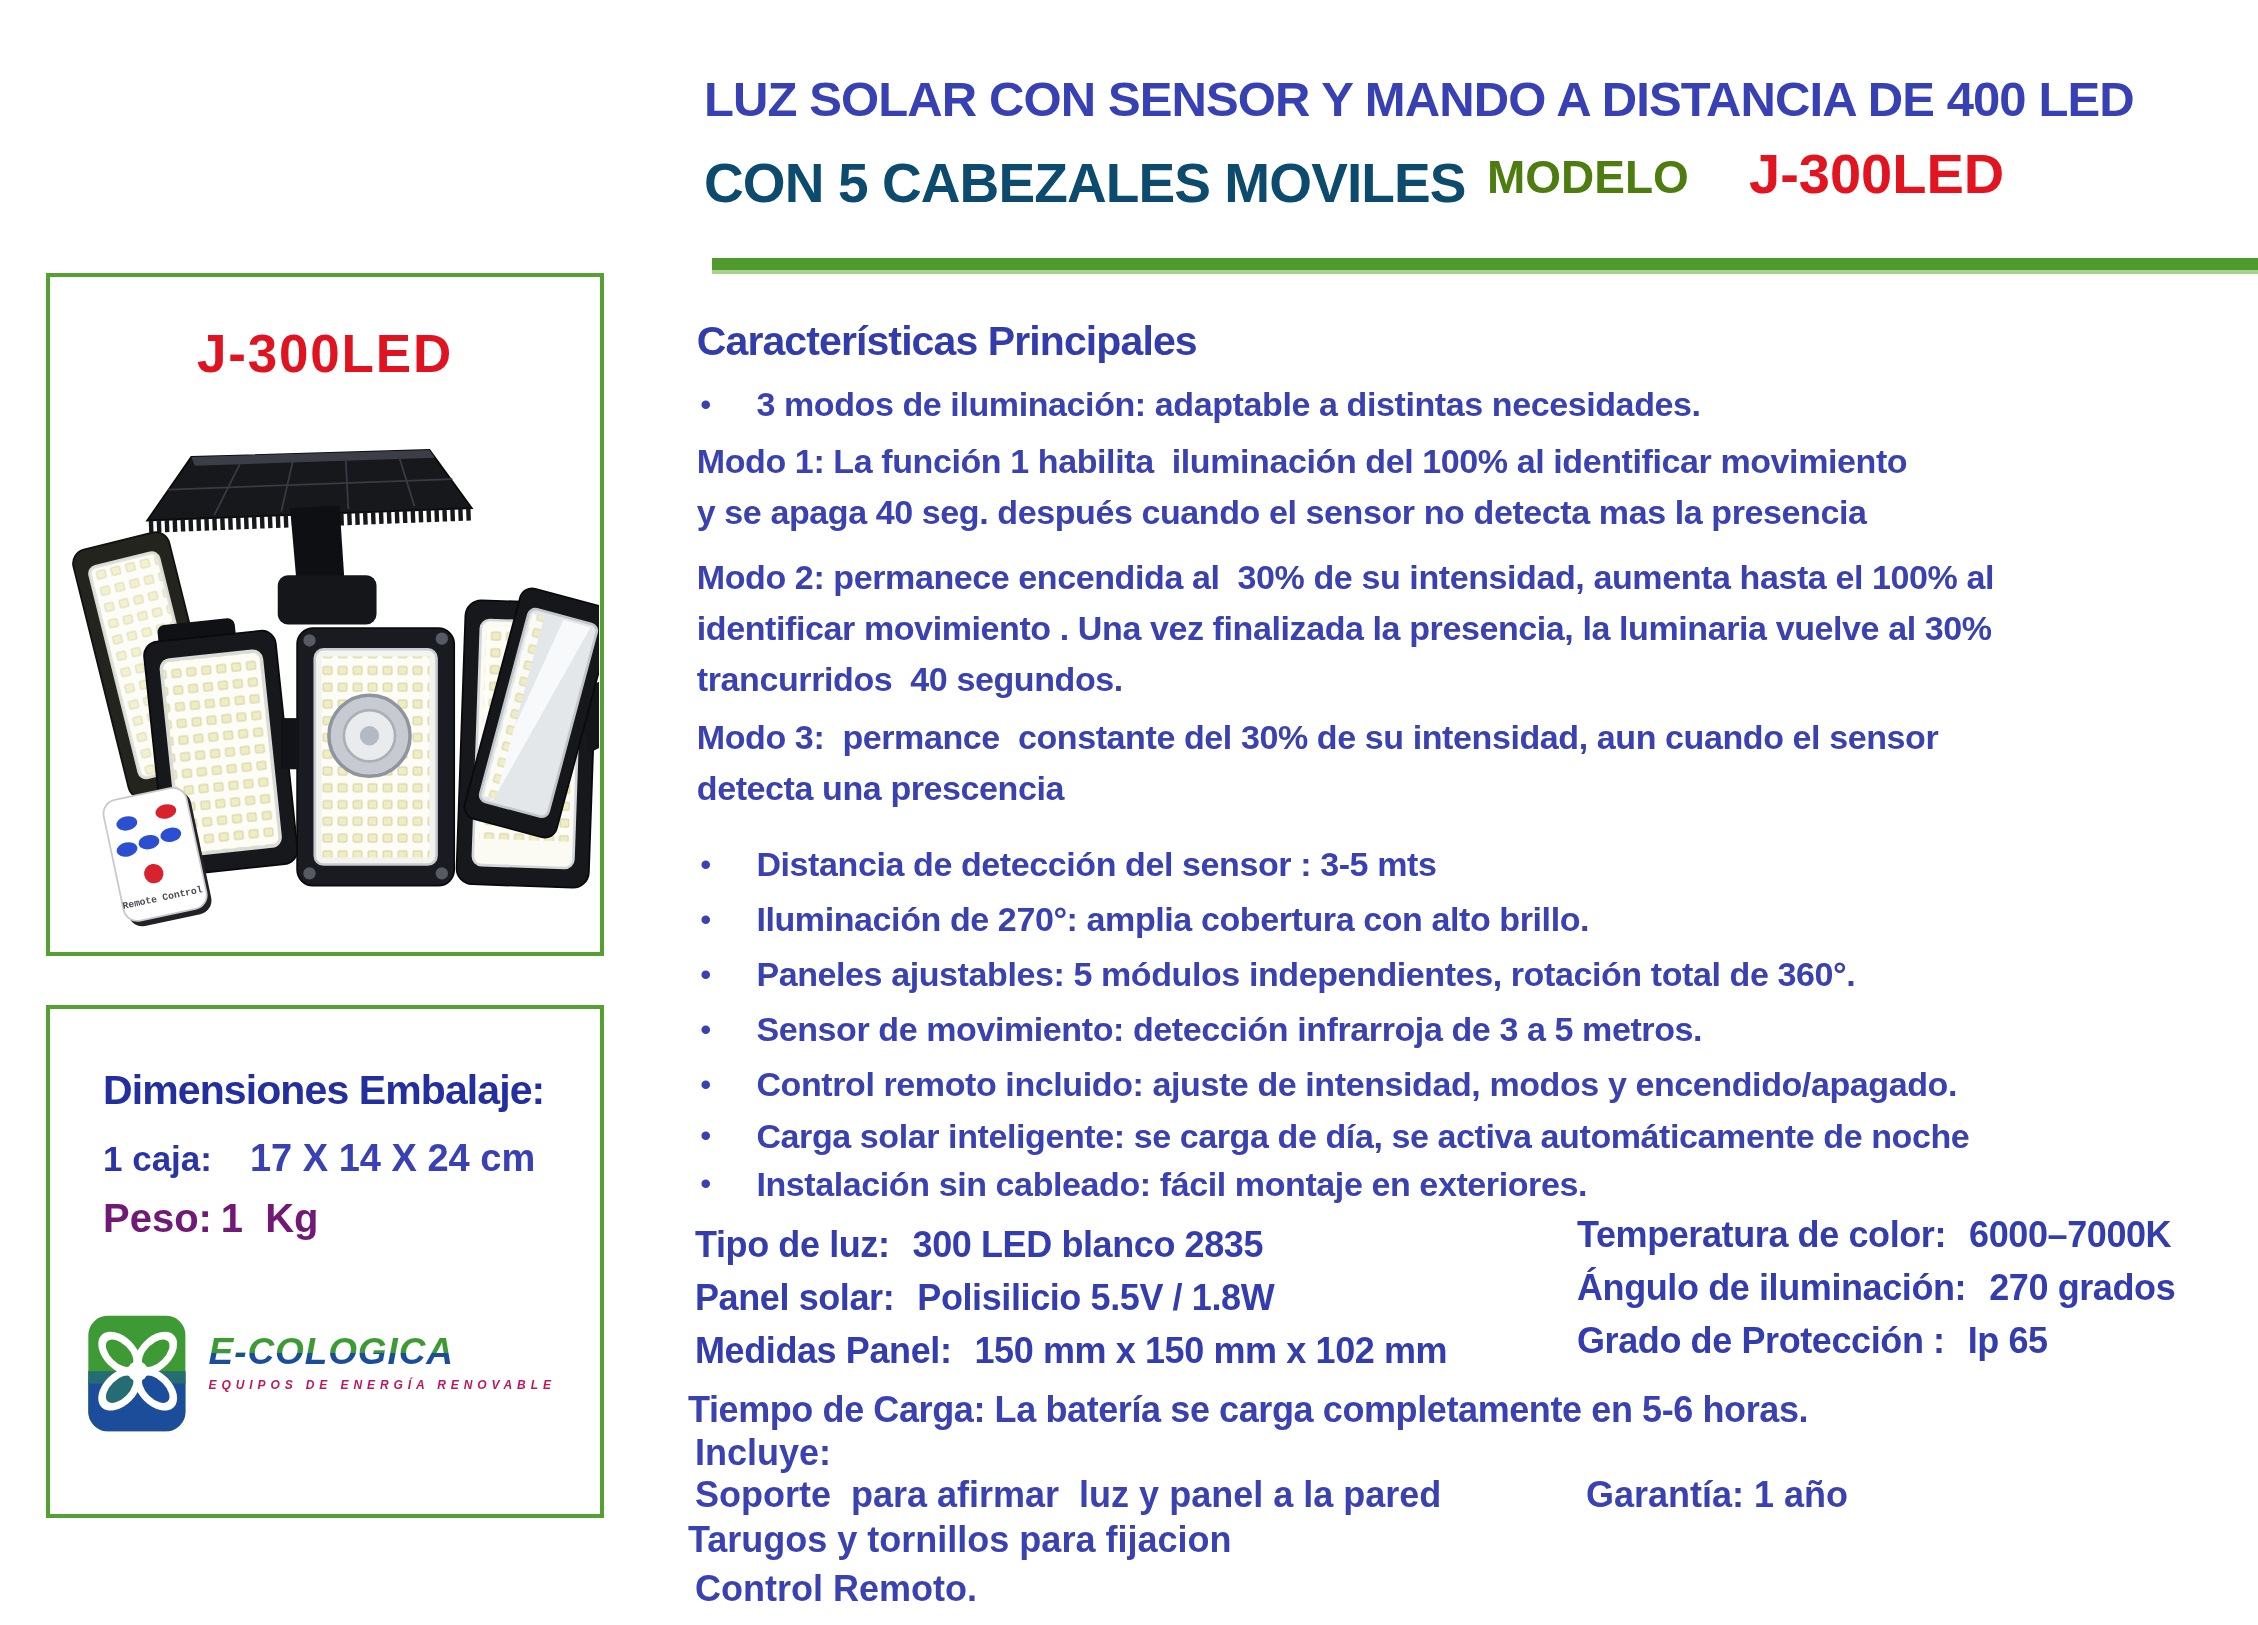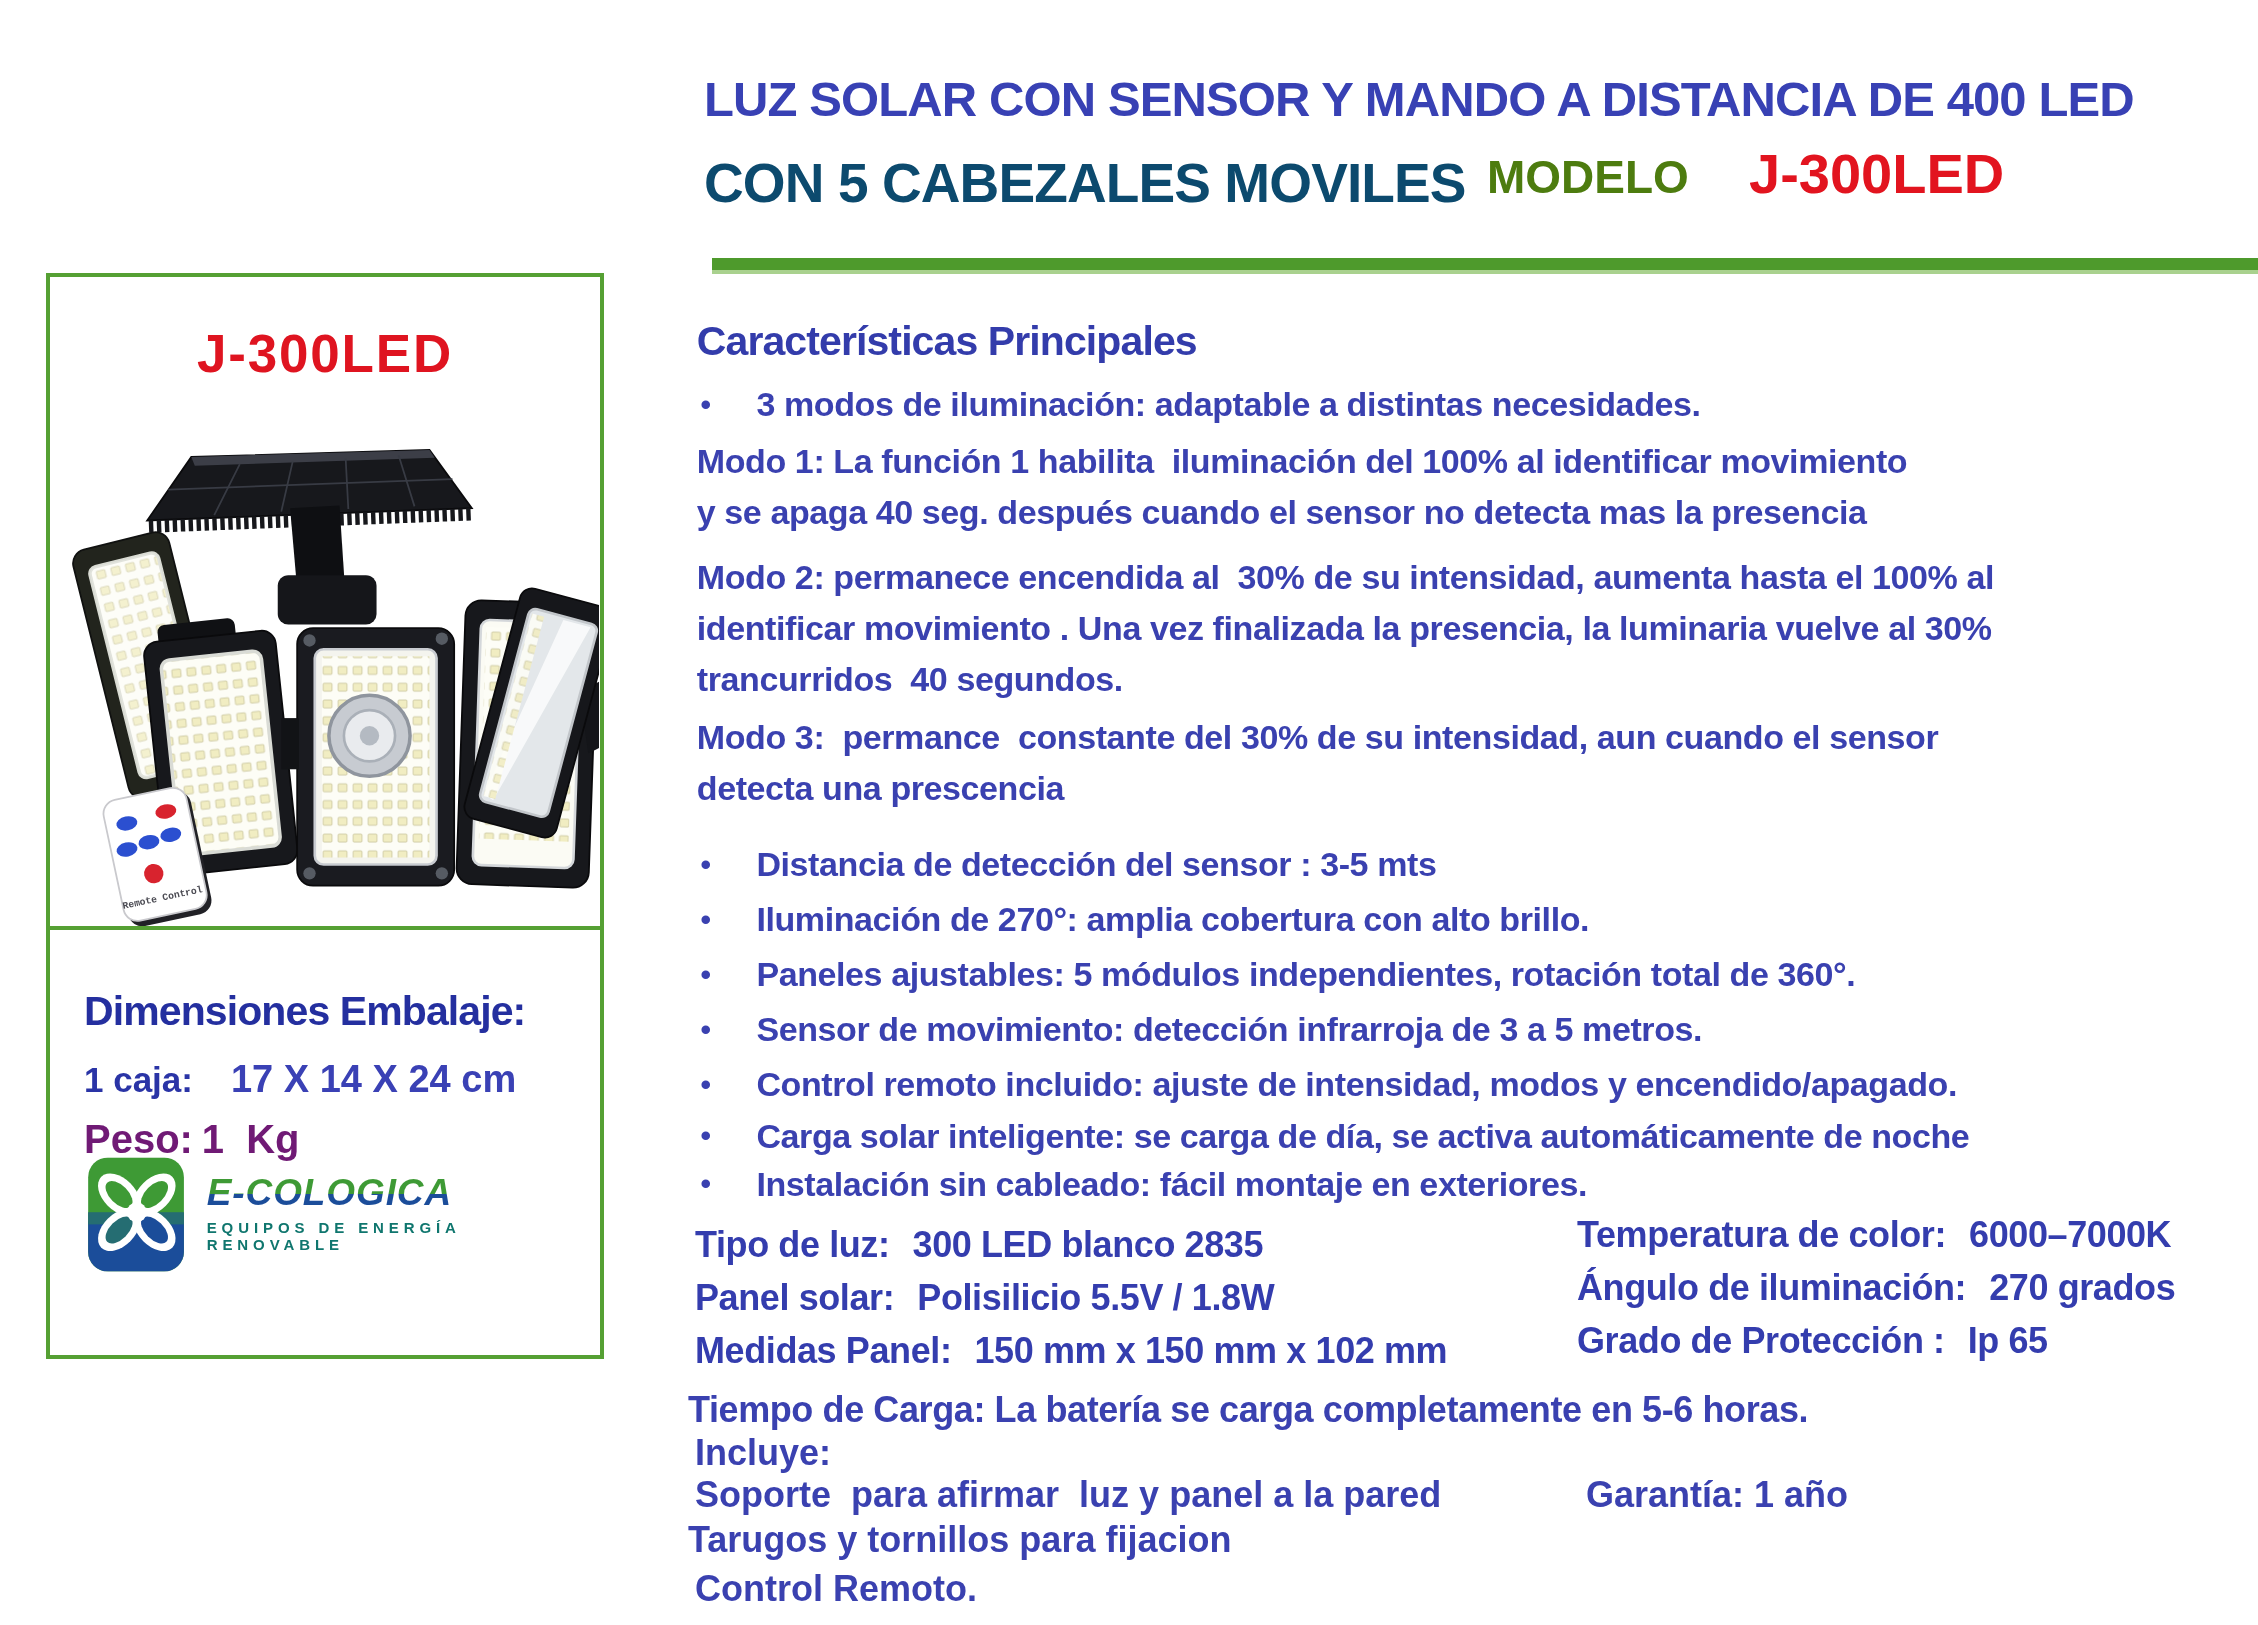--- a/index.html
+++ b/index.html
@@ -11,35 +11,35 @@
   .title1{position:absolute;left:704px;top:71px;font-size:49px;letter-spacing:-0.9px;color:#3841b4;}
   .title-row2{position:absolute;left:704px;top:146px;width:1554px;height:71px;}
   .title2{position:absolute;left:0;top:5.3px;font-size:55px;letter-spacing:-0.9px;color:#0c4a6e;}
   .modelo{position:absolute;left:783px;top:3.5px;font-size:46px;letter-spacing:0;color:#4d7c0f;}
   .model-red{position:absolute;left:1045px;top:-5.3px;font-size:56px;letter-spacing:0;color:#e2141f;}
   .green-rule{position:absolute;left:712px;top:258px;width:1547px;height:12.4px;background:#4e9a2c;border-bottom:4.4px solid #a9d18e;}
 
   
   .box{position:absolute;left:46px;width:558px;background:#fff;border:4.4px solid #55a033;box-sizing:border-box;}
   .box1{top:273px;height:683px;}
-  .box2{top:926px;height:433px;}
+  .box2{top:1005px;height:513px;padding-left:19px;}
   .box1-model{margin-top:46px;text-align:center;font-size:53px;letter-spacing:1.8px;color:#df1420;}
   .product-svg{position:absolute;left:0;top:0;width:549px;height:674px;}
 
   .dim-title{margin:58px 0 0 34px;font-size:41px;letter-spacing:-0.9px;color:#242f9f;}
   .caja-row{margin:23px 0 0 34px;font-size:35px;color:#2a34a6;}
   .caja-val{margin-left:38px;font-size:38px;color:#3a41b5;}
   .peso-row{margin:16px 0 0 34px;font-size:40px;color:#701a75;}
   .peso-val{margin-left:8.8px;}
   .logo-row{position:absolute;left:32px;bottom:71px;display:flex;align-items:flex-start;}
   .logo-text{margin-left:10.6px;margin-top:26.5px;}
   .logo-word{font-size:37px;font-style:italic;font-weight:700;letter-spacing:0.9px;
              background:linear-gradient(to bottom,#3e9a35 0 52%,#1b4d9a 52% 100%);
              -webkit-background-clip:text;background-clip:text;color:transparent;}
-  .logo-tag{font-size:15px;letter-spacing:4.9px;color:#0f766e;margin-top:5.3px;}
+  .logo-tag{font-size:12px;letter-spacing:4.9px;color:#be185d;margin-top:5.3px;font-style:italic;}
 
   
   .features{position:absolute;left:688px;top:318px;width:1572px;}
   .feat-heading{font-size:41px;letter-spacing:-0.9px;color:#333cab;margin:0 0 12.4px 8.8px;}
   .b-row{display:flex;align-items:flex-start;font-size:34px;line-height:55px;letter-spacing:-0.4px;}
   .b-row .dot{flex:0 0 56px;padding-left:12.4px;font-size:30px;}
   .intro{margin-bottom:3.5px;}
   .m-line{margin-left:8.8px;font-size:34px;line-height:51px;letter-spacing:-0.4px;}
   .gap-a{height:14px;} .gap-b{height:7px;} .gap-c{height:23px;}
   .blist .b-row{line-height:55px;}

